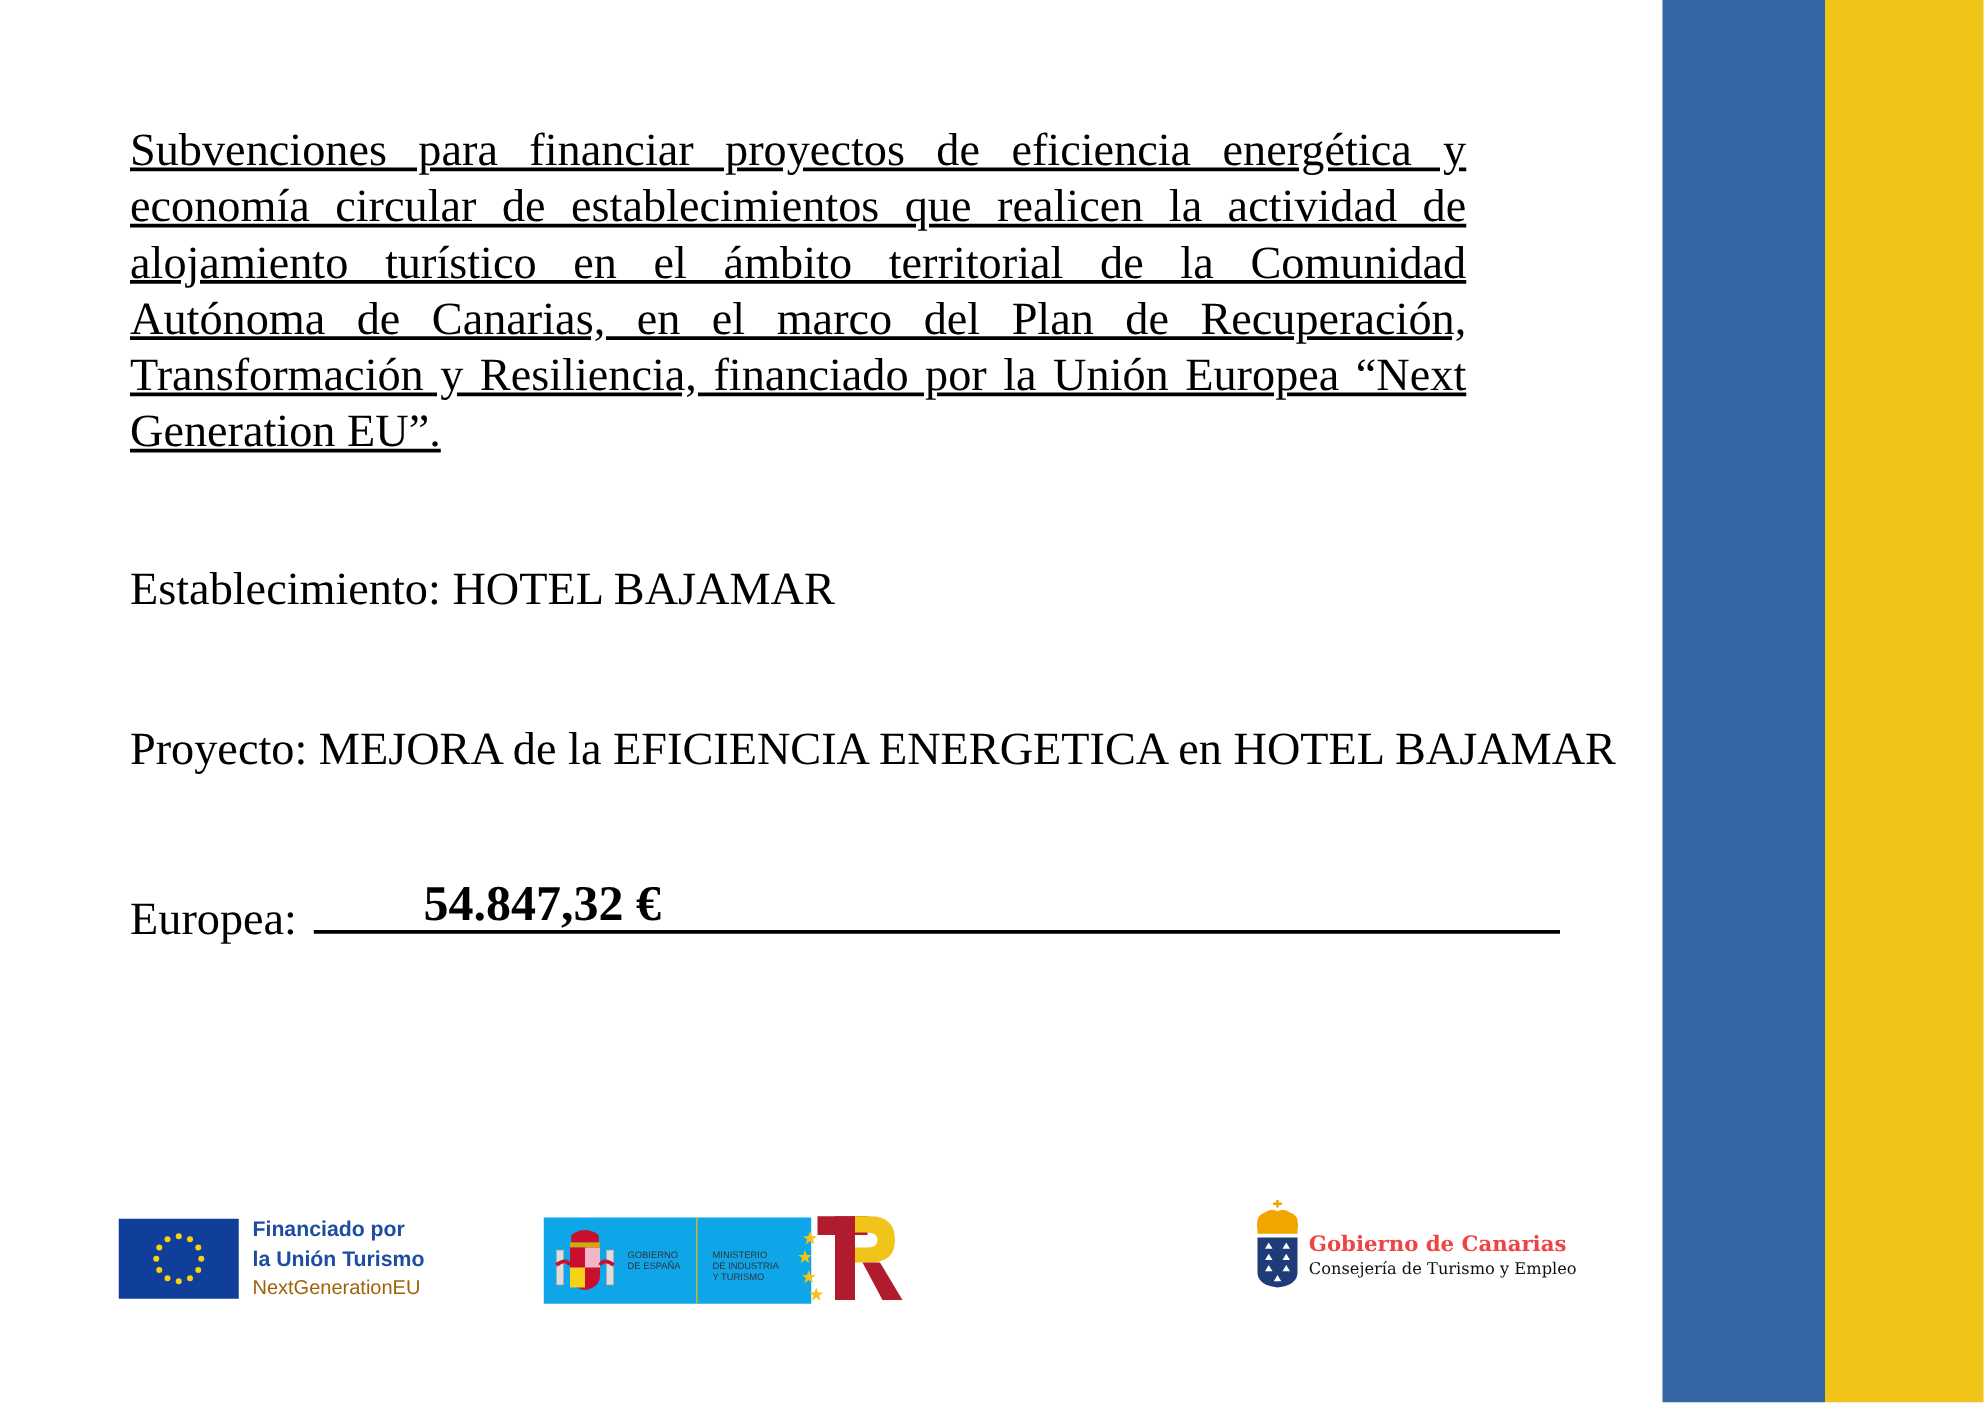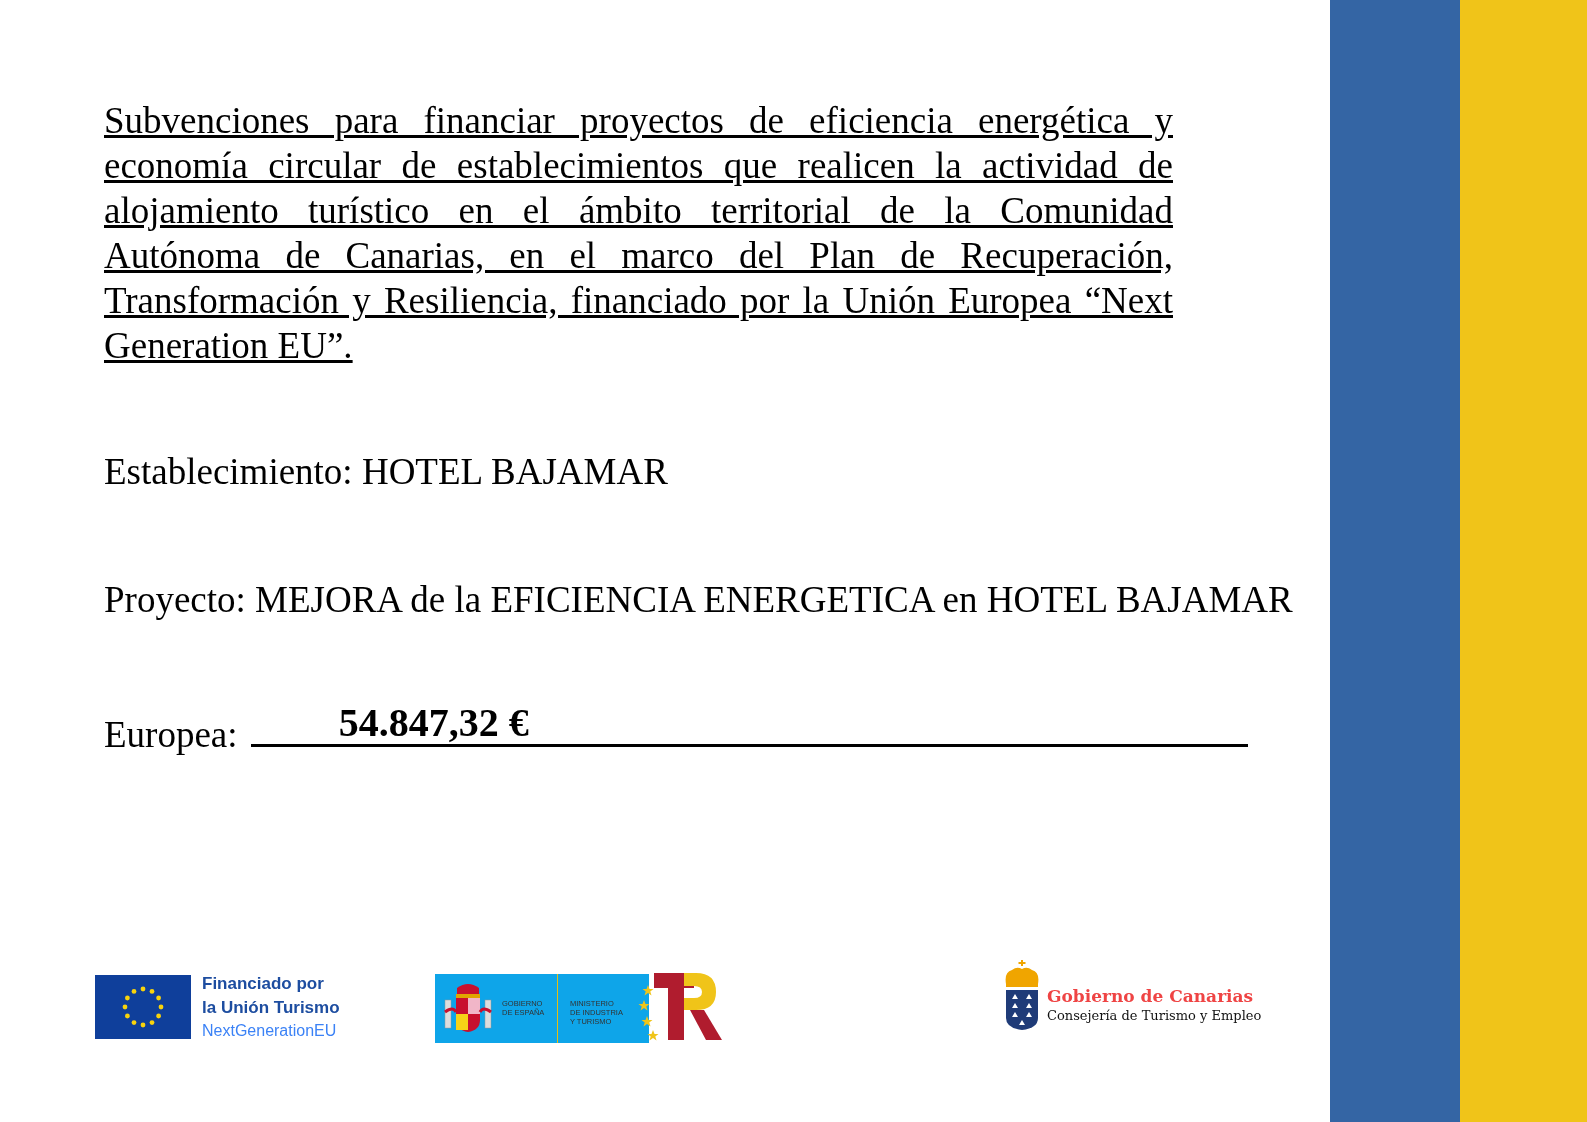--- a/index.html
+++ b/index.html
@@ -29,21 +29,21 @@
   }
   .amount {
     position: absolute; left: 88px; bottom: -2px;
     font-weight: bold; font-size: 40px;
   }
 
   .logos { position: absolute; left: 0; top: 960px; width: 1320px; height: 90px; }
   .eu-flag { position: absolute; left: 95px; top: 15px; width: 96px; height: 64px; background: #0f3f9b; }
   .eu-text { position: absolute; left: 202px; top: 12px; font-family: "Liberation Sans", "DejaVu Sans", sans-serif; }
   .eu-text .l1, .eu-text .l2 { color: #1d4da0; font-size: 17px; line-height: 24px; font-weight: bold; }
-  .eu-text .l3 { color: #3b82f6; font-size: 16px; line-height: 22px; }
+  .eu-text .l3 { color: #a16207; font-size: 16px; line-height: 22px; }
 
   .gob-esp { position: absolute; left: 396px; top: 14px; width: 214px; height: 69px; background: #0ea5e9; margin-left: 39px; }
   .gob-esp .divider { position: absolute; left: 122px; top: 0; width: 1px; height: 69px; background: #e6be10; }
   .gob-esp .t1, .gob-esp .t2 {
     position: absolute; font-family: "Liberation Sans", sans-serif; font-size: 7.5px; line-height: 9px; color: #333;
   }
   .gob-esp .t1 { left: 67px; top: 25px; }
   .gob-esp .t2 { left: 135px; top: 25px; }
   .coat { position: absolute; left: 8px; top: 8px; width: 50px; height: 54px; }
 

